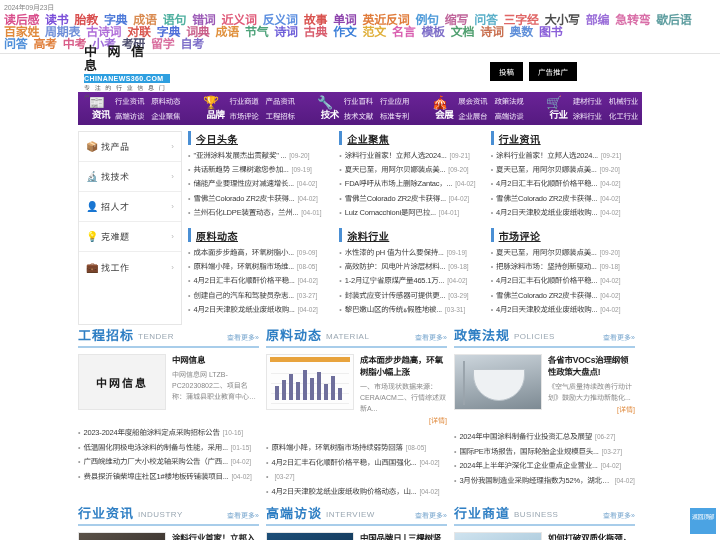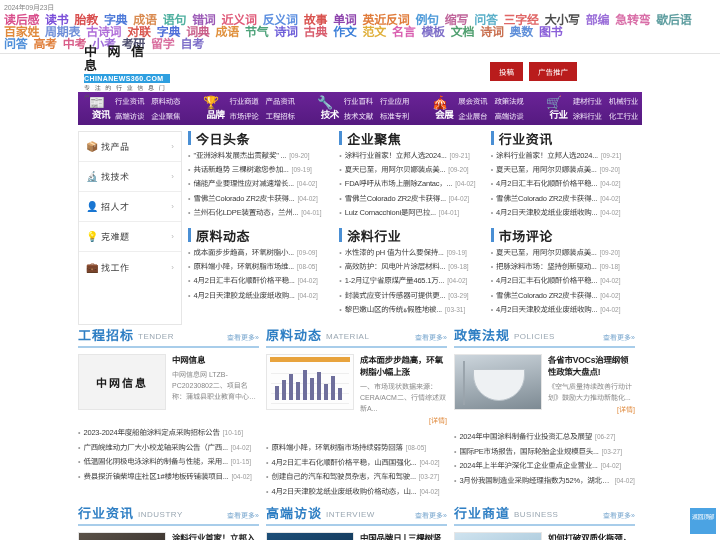--- a/index.html
+++ b/index.html
@@ -44,21 +44,21 @@
   .logo-en {
     background: #2e9fe0; color: #fff; font-size: 7px; font-weight: bold;
     letter-spacing: 0.4px; line-height: 9px; margin-top: 1px;
   }
   .logo-tag {
     font-size: 6px; color: #555; letter-spacing: 1.5px;
     line-height: 9px; margin-top: 1px;
   }
   .header-btns { position: absolute; left: 490px; top: 8px; display: flex; gap: 6px; }
   .hbtn {
-    background: #b91c1c; color: #fff; font-size: 7.5px;
+    background: #000000; color: #fff; font-size: 7.5px;
     padding: 4px 9px; border: 0; cursor: pointer;
   }
 
   
   .nav {
     background: #5b1f8a;
     background: linear-gradient(180deg,#6a2397 0%, #551a80 100%);
     height: 33px; display: flex; align-items: center;
     margin: 0 78px 0 78px;
     padding-left: 6px;
@@ -88,21 +88,21 @@
   .side-item .si-icon { width: 15px; font-size: 10px; text-align: left; }
   .side-item .si-label { flex: 1; font-size: 9px; color: #444; letter-spacing: 0.5px; }
   .side-item .si-arrow { font-size: 8px; color: #b9b9b9; }
 
   .cols { flex: 1; display: flex; flex-wrap: wrap; padding-left: 6px; }
   .col { width: 33.33%; padding: 0 6px 8px 0; }
   .col-head {
     display: flex; align-items: center; margin-bottom: 4px;
     border-left: 3px solid #4a8fd4; padding-left: 5px; height: 14px;
   }
-  .col-head .ch-title { font-size: 13px; font-weight: bold; color: #222; letter-spacing: 0.5px; }
+  .col-head .ch-title { font-size: 10px; font-weight: bold; color: #222; letter-spacing: 0.5px; text-decoration: underline; }
   .col ul { list-style: none; }
   .col li {
     display: flex; align-items: baseline; line-height: 14.2px;
     font-size: 7.5px; color: #3a3a3a; white-space: nowrap; overflow: hidden;
   }
   .col li .dot { color: #999; margin-right: 3px; font-size: 7px; }
   .col li .ttl { overflow: hidden; text-overflow: ellipsis; max-width: 108px; letter-spacing: -0.2px; }
   .col li .dt { color: #9a9a9a; margin-left: 3px; font-size: 6.5px; flex: none; }
 
   
@@ -413,20 +413,25 @@
               <span class="ttl">原料端小降，环氧树脂市场维...</span>
               <span class="dt">[08-05]</span>
             </li>
             <li>
               <span class="dot">•</span>
               <span class="ttl">4月2日汇丰石化顺酐价格平稳...</span>
               <span class="dt">[04-02]</span>
             </li>
             <li>
               <span class="dot">•</span>
+              <span class="ttl">创建自己的汽车和驾驶员杂志...</span>
+              <span class="dt">[03-27]</span>
+            </li>
+            <li>
+              <span class="dot">•</span>
               <span class="ttl">4月2日天津胶龙纸业废纸收购...</span>
               <span class="dt">[04-02]</span>
             </li>
           </ul>
         </div>
         <div class="col">
           <div class="col-head">
             <span class="ch-title">涂料行业</span>
           </div>
           <ul>
@@ -511,27 +516,27 @@
           </div>
         </div>
         <ul>
           <li>
             <span class="dot">•</span>
             <span class="ttl">2023-2024年度船舶涂料定点采购招标公告</span>
             <span class="dt">[10-16]</span>
           </li>
           <li>
             <span class="dot">•</span>
+            <span class="ttl">低温固化阴极电泳涂料的制备与性能，采用...</span>
+            <span class="dt">[01-15]</span>
+          </li>
+          <li>
+            <span class="dot">•</span>
             <span class="ttl">广西皖维动力厂大小校龙轴采购公告（广西...</span>
             <span class="dt">[04-02]</span>
-          </li>
-          <li>
-            <span class="dot">•</span>
-            <span class="ttl">低温固化阴极电泳涂料的制备与性能，采用...</span>
-            <span class="dt">[01-15]</span>
           </li>
           <li>
             <span class="dot">•</span>
             <span class="ttl">费县探沂镇柴埠庄社区1#楼地板砖铺装项目...</span>
             <span class="dt">[04-02]</span>
           </li>
         </ul>
       </div>
       <div class="sec">
         <div class="sec-head">
@@ -573,21 +578,20 @@
             <span class="ttl">原料端小降，环氧树脂市场持续弱势回落</span>
             <span class="dt">[08-05]</span>
           </li>
           <li>
             <span class="dot">•</span>
             <span class="ttl">4月2日汇丰石化顺酐价格平稳，山西国强化...</span>
             <span class="dt">[04-02]</span>
           </li>
           <li>
             <span class="dot">•</span>
-            <span class="ttl">创建自己的汽车和驾驶员杂志，汽车和驾驶...</span>
             <span class="dt">[03-27]</span>
           </li>
           <li>
             <span class="dot">•</span>
             <span class="ttl">4月2日天津胶龙纸业废纸收购价格动态，山...</span>
             <span class="dt">[04-02]</span>
           </li>
         </ul>
       </div>
       <div class="sec">

